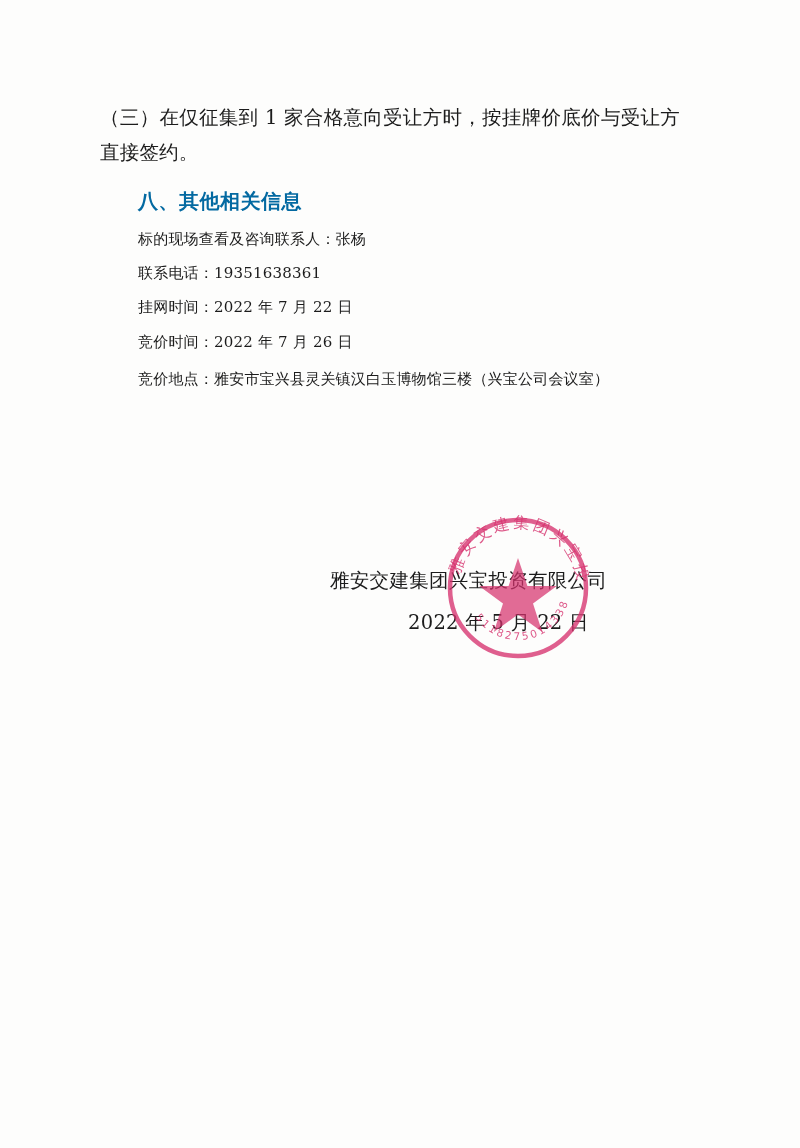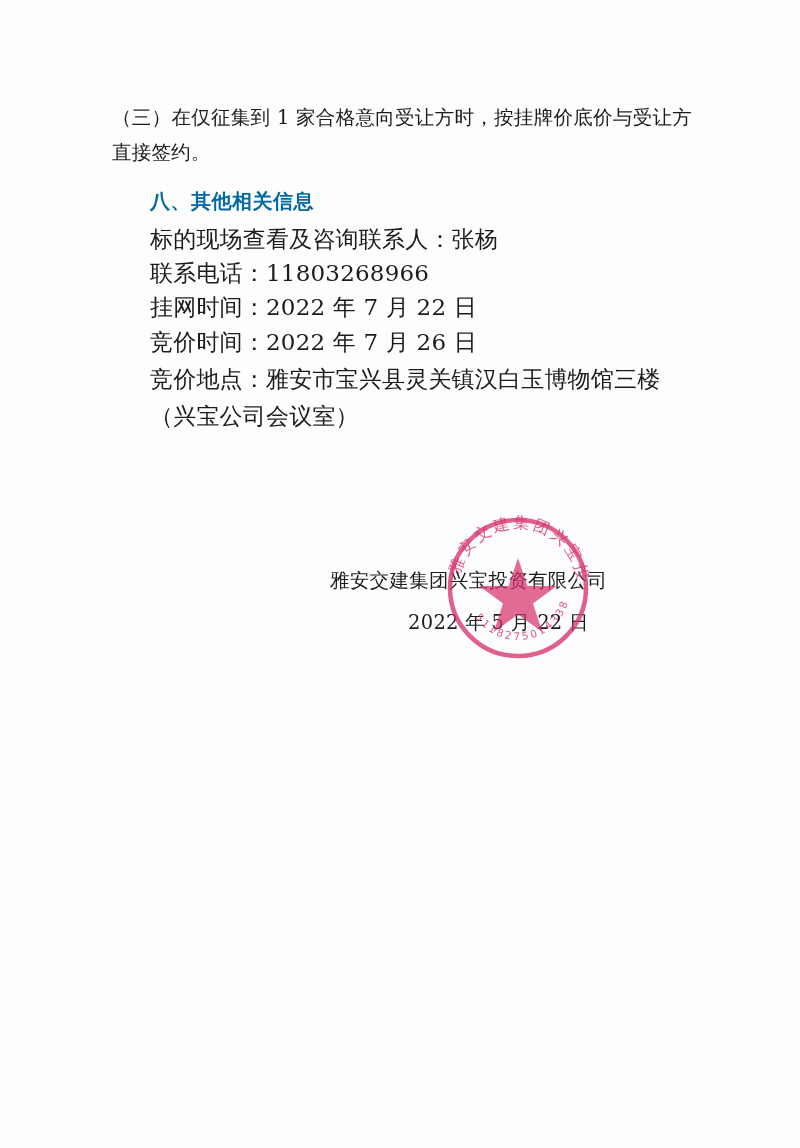--- a/index.html
+++ b/index.html
@@ -17,21 +17,21 @@
   }
 
   .page {
     position: absolute;
     inset: 0;
     background: #fdfdfc;
   }
 
   .content {
     position: absolute;
-    left: 112px;
+    left: 100px;
     top: 100px;
     width: 580px;
   }
 
   .para {
     font-size: 19.5px;
     line-height: 35px;
     letter-spacing: 0.2px;
     margin: 0 0 2px 0;
     text-align: justify;
@@ -47,21 +47,21 @@
     font-weight: bold;
     font-size: 20px;
     line-height: 38px;
     margin: 4px 0 2px 0;
     padding-left: 38px;
     color: #0369a1;
     letter-spacing: 0.5px;
   }
 
   .info-line {
-    font-size: 23px;
+    font-size: 15px;
     line-height: 37px;
     padding-left: 38px;
     color: #1c1c1c;
     letter-spacing: 0.2px;
   }
 
   .info-line.tight {
     line-height: 34px;
   }
 
@@ -105,21 +105,21 @@
   <div class="content">
 
     <p class="para indent">（三）在仅征集到 1 家合格意向受让方时，按挂牌价底价与受让方直接签约。</p>
 
     <div class="spacer-sm"></div>
 
     <h2 class="heading">八、其他相关信息</h2>
 
     <div class="info-line tight">标的现场查看及咨询联系人：张杨</div>
 
-    <div class="info-line tight">联系电话：11803268966</div>
+    <div class="info-line tight">联系电话：19351638361</div>
 
     <div class="info-line tight">挂网时间：2022 年 7 月 22 日</div>
 
     <div class="info-line">竞价时间：2022 年 7 月 26 日</div>
 
     <div class="info-line">竞价地点：雅安市宝兴县灵关镇汉白玉博物馆三楼（兴宝公司会议室）</div>
 
   </div>
 
   <div class="signature">

